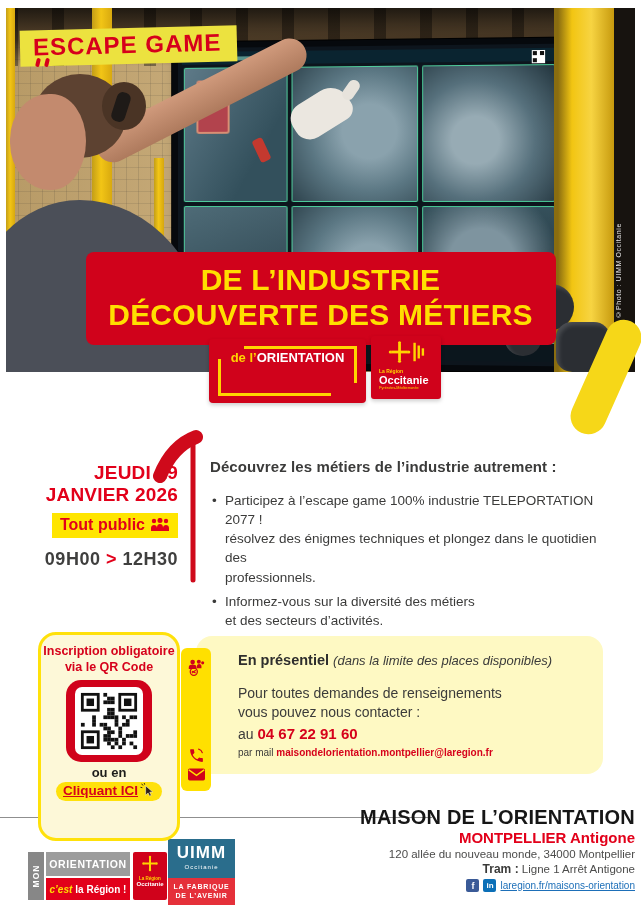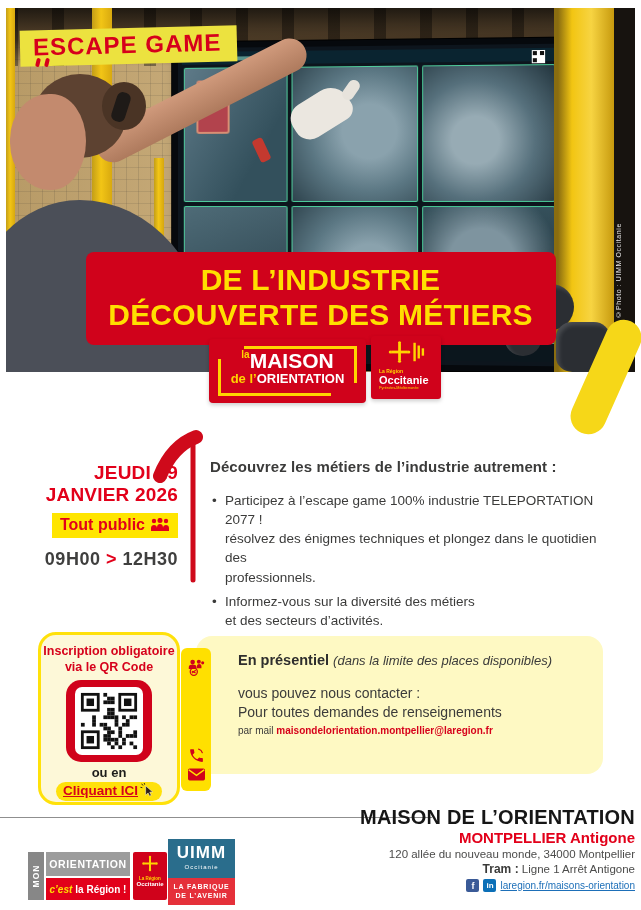--- a/index.html
+++ b/index.html
@@ -107,21 +107,21 @@
   .arrow { position:absolute; left:152px; top:428px; z-index:2; }
 
   
   .intro { position:absolute; left:210px; top:458px; width:404px; color:#3b3b3a; }
   .intro h2 { font-size:15px; font-weight:800; letter-spacing:.1px; }
   .intro ul { list-style:none; margin-top:16px; }
   .intro li { position:relative; padding-left:15px; font-size:13.5px; line-height:1.42; margin-bottom:5px; white-space:pre-line; }
   .intro li::before { content:"•"; position:absolute; left:2px; top:0; color:#3b3b3a; }
 
   
-  .reg-box { position:absolute; left:38px; top:632px; width:142px; height:173px; background:#fdf8d8;
+  .reg-box { position:absolute; left:38px; top:632px; width:142px; height:209px; background:#fdf8d8;
     border:3px solid #ffe10a; border-radius:18px; z-index:4; text-align:center; padding-top:9px; }
   .reg-title { font-size:12.5px; font-weight:800; color:#d6021b; line-height:1.25; }
   .qr-frame { margin:5px auto 3px; width:86px; height:82px; background:#d0021b; border-radius:15px; padding:7px 9px; }
   .qr-inner { width:100%; height:100%; background:#fff; border-radius:7px; display:flex; align-items:center; justify-content:center; }
   .qr-inner svg { width:58px; height:58px; }
   .reg-or { font-size:13px; font-weight:700; color:#1d1d1b; }
   .reg-click { display:inline-flex; align-items:center; gap:2px; background:#ffe10a; border-radius:11px; padding:1px 7px 3px; margin-top:2px; cursor:pointer; }
   .reg-click span { font-size:13.5px; font-weight:800; color:#d6021b; text-decoration:underline; }
 
   .icon-band { position:absolute; left:181px; top:648px; width:30px; height:143px; background:#ffe000;
@@ -241,21 +241,20 @@
     </div>
 
     <div class="photo-credit">©Photo : UIMM Occitanie</div>
   </div>
 
   <div class="brush"></div>
 
   <div class="maison-logo">
     <div class="br1"></div>
     <div class="br2"></div>
-    <div class="maison-l1"><span class="la">la</span><span>MAISON</span></div>
     <div class="maison-l2"><span class="de">de l’</span><span>ORIENTATION</span></div>
   </div>
 
   <div class="region-logo">
     <svg width="40" height="24" viewBox="0 0 40 26">
       <g stroke="#ffd500" stroke-width="3" fill="#ffd500">
         <line x1="13" y1="4" x2="13" y2="22"></line>
           <line x1="4" y1="13" x2="22" y2="13"></line>
         <circle cx="13" cy="3" r="1.7" stroke="none"></circle>
           <circle cx="13" cy="23" r="1.7" stroke="none"></circle>
@@ -410,22 +409,26 @@
       <path d="M1 1.5 L10 8 L19 1.5" stroke="#ffe000" stroke-width="1.6" fill="none"></path>
     </svg>
   </div>
 
   <div class="contact-box">
     <div class="ct-line1">
       <span class="b">En présentiel</span>
       <span class="i">(dans la limite des places disponibles)</span>
     </div>
     <div class="ct-para">
+      <div>Pour toutes demandes de renseignements</div>
       <div>vous pouvez nous contacter :</div>
-      <div>Pour toutes demandes de renseignements</div>
+      <div class="ct-phone">
+        <span>au</span>
+        <span class="ct-red">04 67 22 91 60</span>
+      </div>
       <div class="ct-mail">
         <span>par mail</span>
         <span class="ct-red">maisondelorientation.montpellier@laregion.fr</span>
       </div>
     </div>
   </div>
 
   <div class="footer-rule"></div>
   <div class="footer">
     <div class="ft-org">MAISON DE L’ORIENTATION</div>

